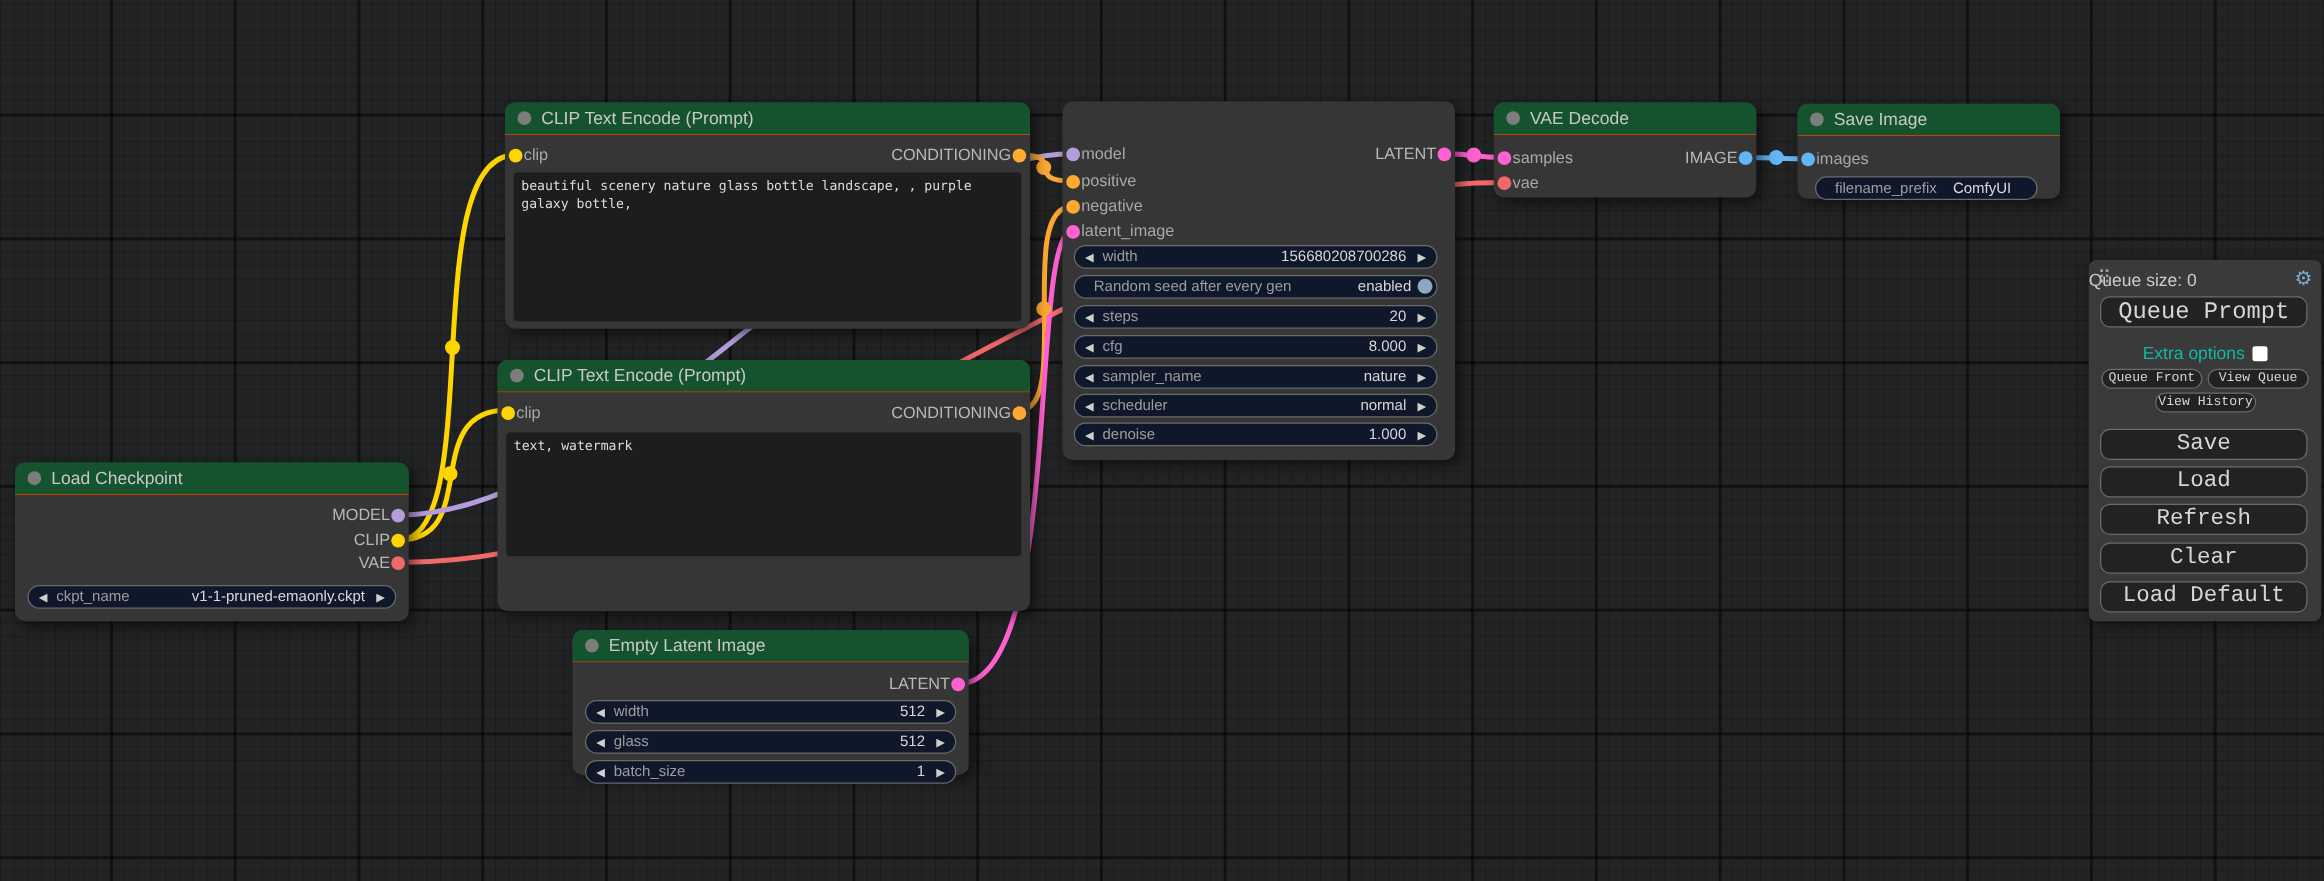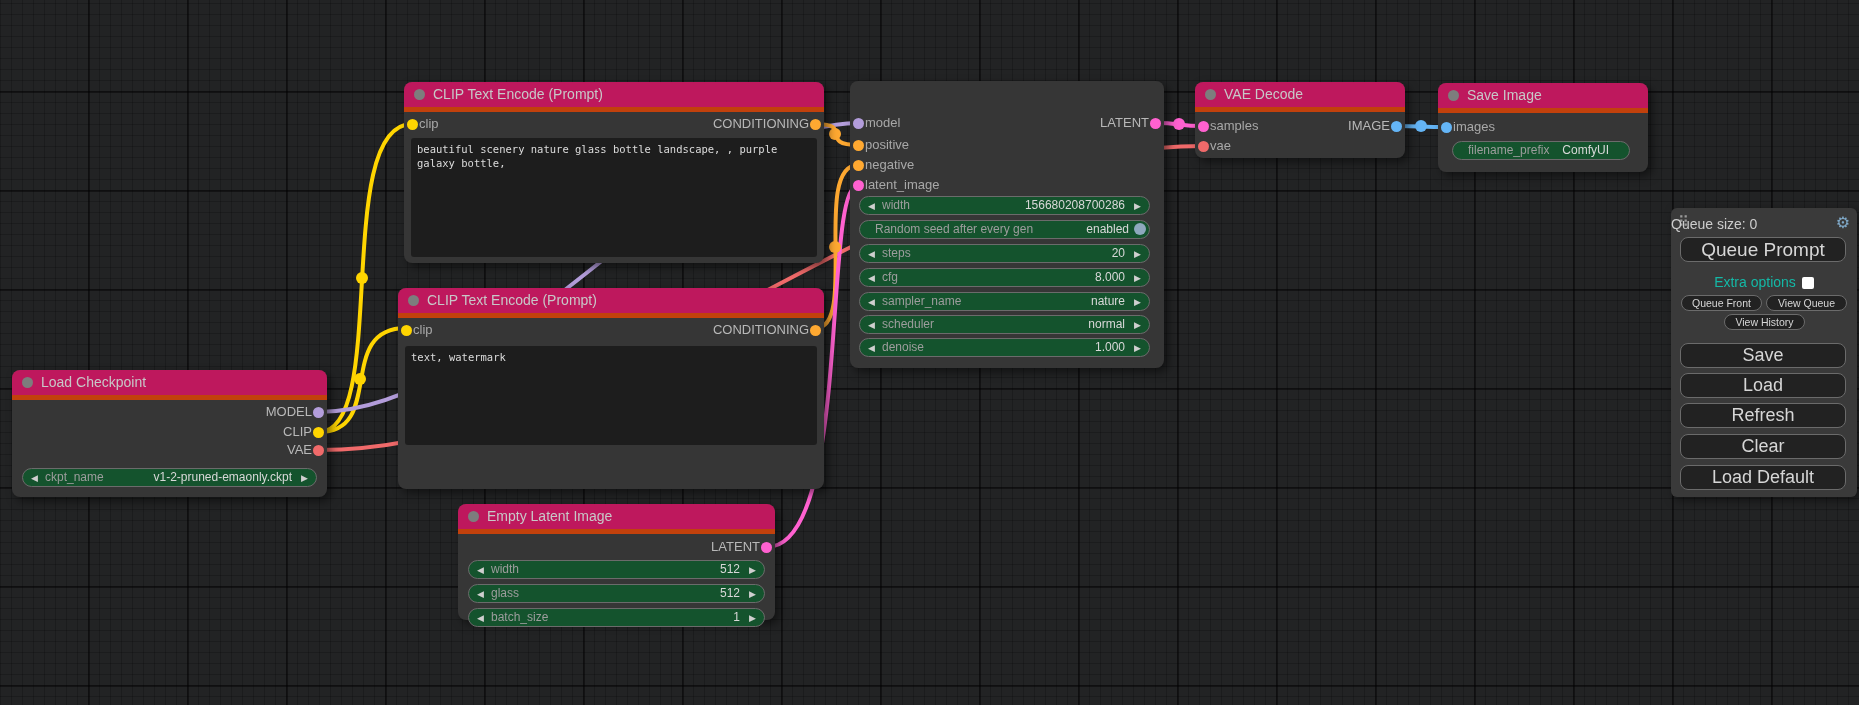--- a/index.html
+++ b/index.html
@@ -14,52 +14,52 @@
     background-size:99px 99px, 99px 99px, 11px 11px, 11px 11px;
     background-position:-11px -8px;
     font-family:"Liberation Sans", sans-serif;
   }
   #links{position:absolute;left:0;top:0;z-index:1;}
   .node{
     position:absolute; z-index:2; background:#363636;
     border-radius:8px; box-shadow:4px 4px 10px rgba(0,0,0,0.5);
     color:#c8c8c8;
   }
-  .titlebar{position:absolute;left:0;right:0;top:0;height:25px;background:#be185d;
-    border-radius:8px 8px 0 0;border-bottom:5px solid #c2410c;}
+  .titlebar{position:absolute;left:0;right:0;top:0;height:25px;background:#14532d;
+    border-radius:8px 8px 0 0;border-bottom:1px solid #c2410c;}
   .tdot{position:absolute;left:10px;top:7px;width:11px;height:11px;border-radius:50%;background:#7d7d7d;}
   .ttext{position:absolute;left:29px;top:4px;font-size:14px;color:#c8c8c8;white-space:nowrap;}
   .slot{position:absolute;font-size:13px;height:14px;line-height:14px;white-space:nowrap;}
   .slot.in{left:15px;color:#a8a8a8;}
   .slot.out{right:15px;text-align:right;color:#b8b8b8;}
   .port{position:absolute;width:11px;height:11px;border-radius:50%;z-index:3;}
   .port.in{left:3px;}
   .port.out{right:3px;}
   .c-model{background:#b39ddb;} .c-clip{background:#ffd500;} .c-vae{background:#f06a6a;}
   .c-cond{background:#ffa931;} .c-latent{background:#ff61d0;} .c-image{background:#64b5f6;}
-  .widget{position:absolute;height:17px;background:#14532d;border:1px solid #6b6b6b;
+  .widget{position:absolute;height:17px;background:#0f172a;border:1px solid #6b6b6b;
     border-radius:10px;font-size:12px;line-height:16px;text-decoration:underline;}
   .wa{position:absolute;top:1px;color:#cfcfcf;font-size:9px;}
   .wa.l{left:8px;} .wa.r{right:8px;}
   .wl{position:absolute;left:22px;color:#9d9d9d;white-space:nowrap;}
   .wl.noarrow{left:15px;}
   .wv{position:absolute;right:24px;color:#d8d8d8;white-space:nowrap;}
   .wv.noarrow{right:20px;}
   .toggle{position:absolute;right:3px;top:2px;width:12px;height:12px;border-radius:50%;background:#8fa4bb;background:#8ea8bd;}
   .prompt{position:absolute;left:7px;right:7px;background:#1d1d1d;border-radius:3px;
     font-family:"DejaVu Sans Mono", monospace;font-size:10.5px;line-height:1.35;
     color:#dcdcdc;padding:4px 6px;white-space:pre-wrap;overflow:hidden;box-sizing:border-box;}
   
   #queue-panel{position:absolute;z-index:4;background:#3a3a3a;border-radius:6px;
     box-shadow:3px 3px 10px rgba(0,0,0,0.5);color:#ccc;}
   .qp-handle{position:absolute;left:7px;top:5px;font-size:15px;color:#9a9a9a;letter-spacing:-2px;}
   .qp-size{position:absolute;left:0;right:0;top:8px;text-align:left;font-size:14px;color:#cccccc;}
   .qp-gear{position:absolute;right:7px;top:5px;font-size:16px;color:#7fa8c7;cursor:pointer;}
   .btn{position:absolute;background:#222222;border:1px solid #6b6b6b;border-radius:8px;
-    color:#d6d6d6;text-align:center;box-sizing:border-box;}
+    color:#d6d6d6;text-align:center;box-sizing:border-box;font-family:Liberation Mono, monospace;}
   .btn.big{left:9px;width:166px;height:25px;font-size:18px;line-height:23px;}
   .btn.pill{height:16px;font-size:10.5px;line-height:14px;border-radius:9px;}
   .qp-extra{position:absolute;left:0;right:0;text-align:center;font-size:14px;color:#14b8a6;}
   .checkbox{display:inline-block;width:12px;height:12px;background:#ffffff;border-radius:2px;
     vertical-align:-2px;margin-left:6px;}
 </style>
 </head>
 <body>
 
 <div id="canvas">
@@ -89,21 +89,21 @@
     </div>
     <div class="slot out" style="top:405px;top:35px">MODEL</div>
     <span class="port out c-model" style="top:37px"></span>
     <div class="slot out" style="top:55px">CLIP</div>
     <span class="port out c-clip" style="top:57px"></span>
     <div class="slot out" style="top:73px">VAE</div>
     <span class="port out c-vae" style="top:75px"></span>
     <div class="widget" style="left:10px;right:10px;top:98px">
       <span class="wa l">◀</span>
       <span class="wl">ckpt_name</span>
-      <span class="wv">v1-2-pruned-emaonly.ckpt</span>
+      <span class="wv">v1-1-pruned-emaonly.ckpt</span>
       <span class="wa r">▶</span>
     </div>
   </div>
 
   <div class="node" style="left:404px;top:82px;width:420px;height:181px">
     <div class="titlebar">
       <span class="tdot"></span>
       <span class="ttext">CLIP Text Encode (Prompt)</span>
     </div>
     <span class="port in c-clip" style="top:37px"></span>
@@ -213,21 +213,21 @@
       <span class="ttext">VAE Decode</span>
     </div>
     <span class="port in c-latent" style="top:39px"></span>
     <div class="slot in" style="top:37px">samples</div>
     <span class="port in c-vae" style="top:59px"></span>
     <div class="slot in" style="top:57px">vae</div>
     <div class="slot out" style="top:37px">IMAGE</div>
     <span class="port out c-image" style="top:39px"></span>
   </div>
 
-  <div class="node" style="left:1438px;top:83px;width:210px;height:89px">
+  <div class="node" style="left:1438px;top:83px;width:210px;height:76px">
     <div class="titlebar">
       <span class="tdot"></span>
       <span class="ttext">Save Image</span>
     </div>
     <span class="port in c-image" style="top:39px"></span>
     <div class="slot in" style="top:37px">images</div>
     <div class="widget" style="left:14px;right:18px;top:58px">
       <span class="wl noarrow">filename_prefix</span>
       <span class="wv noarrow">ComfyUI</span>
     </div>

